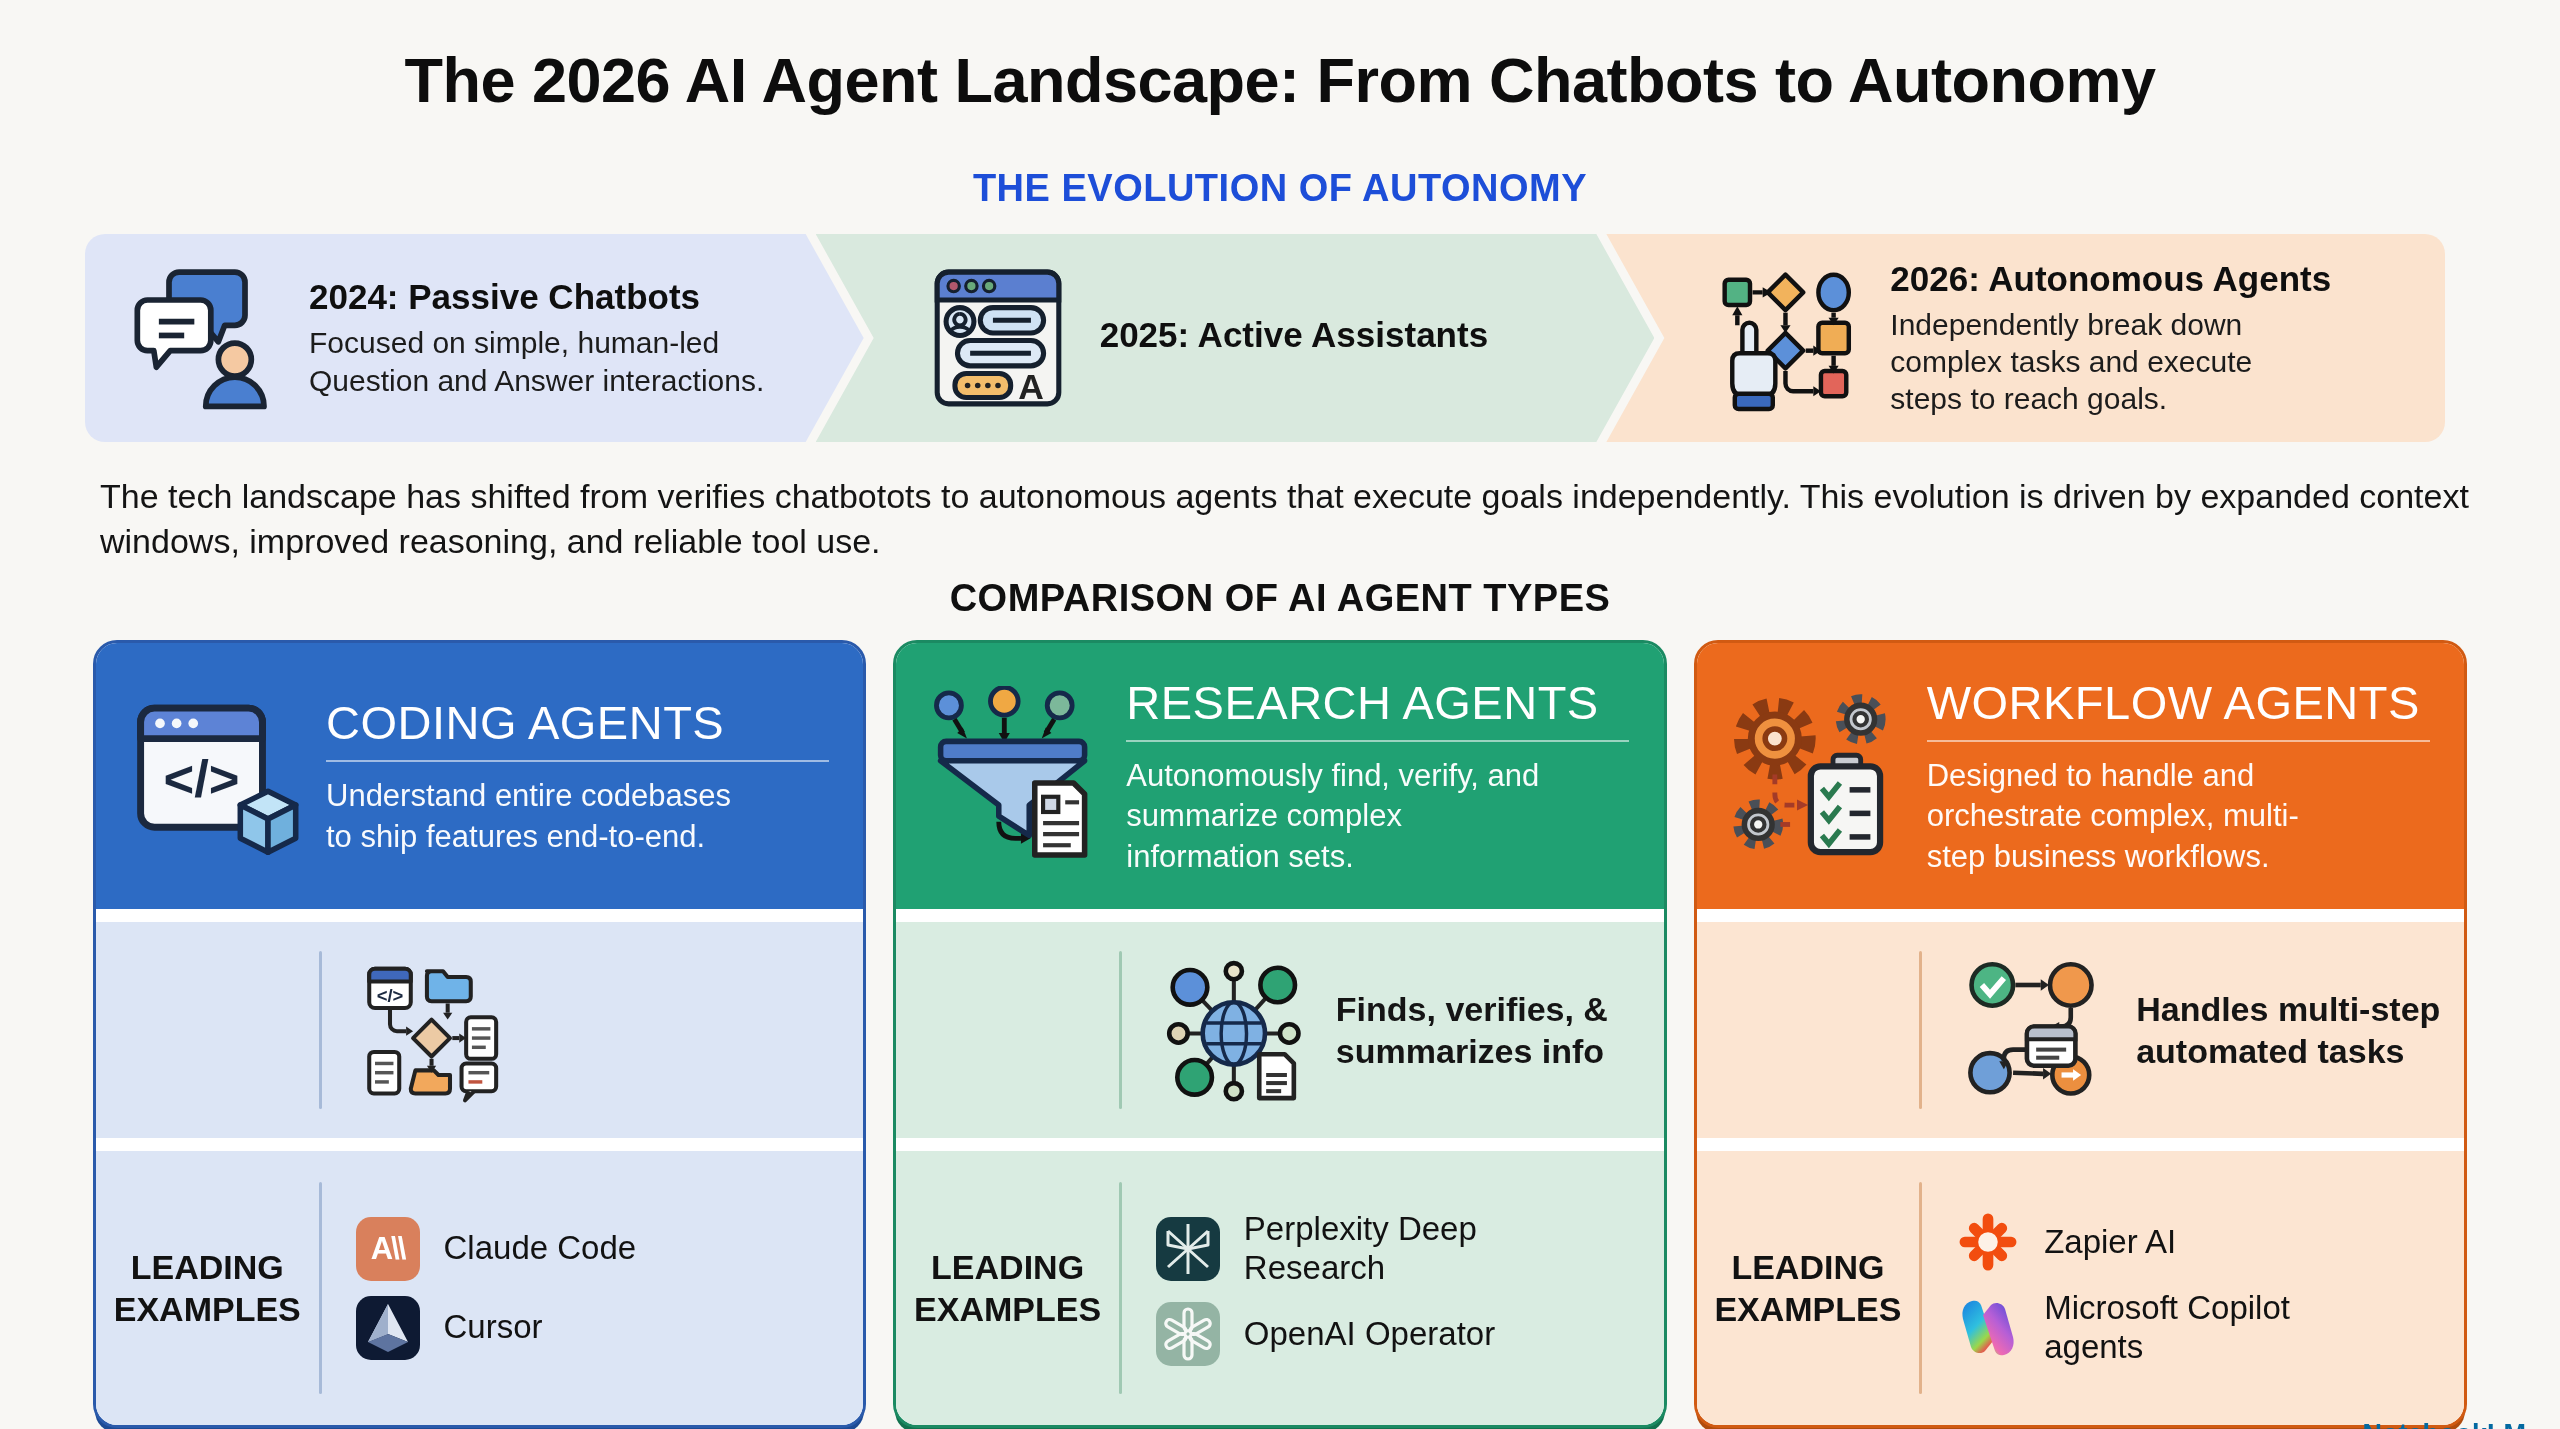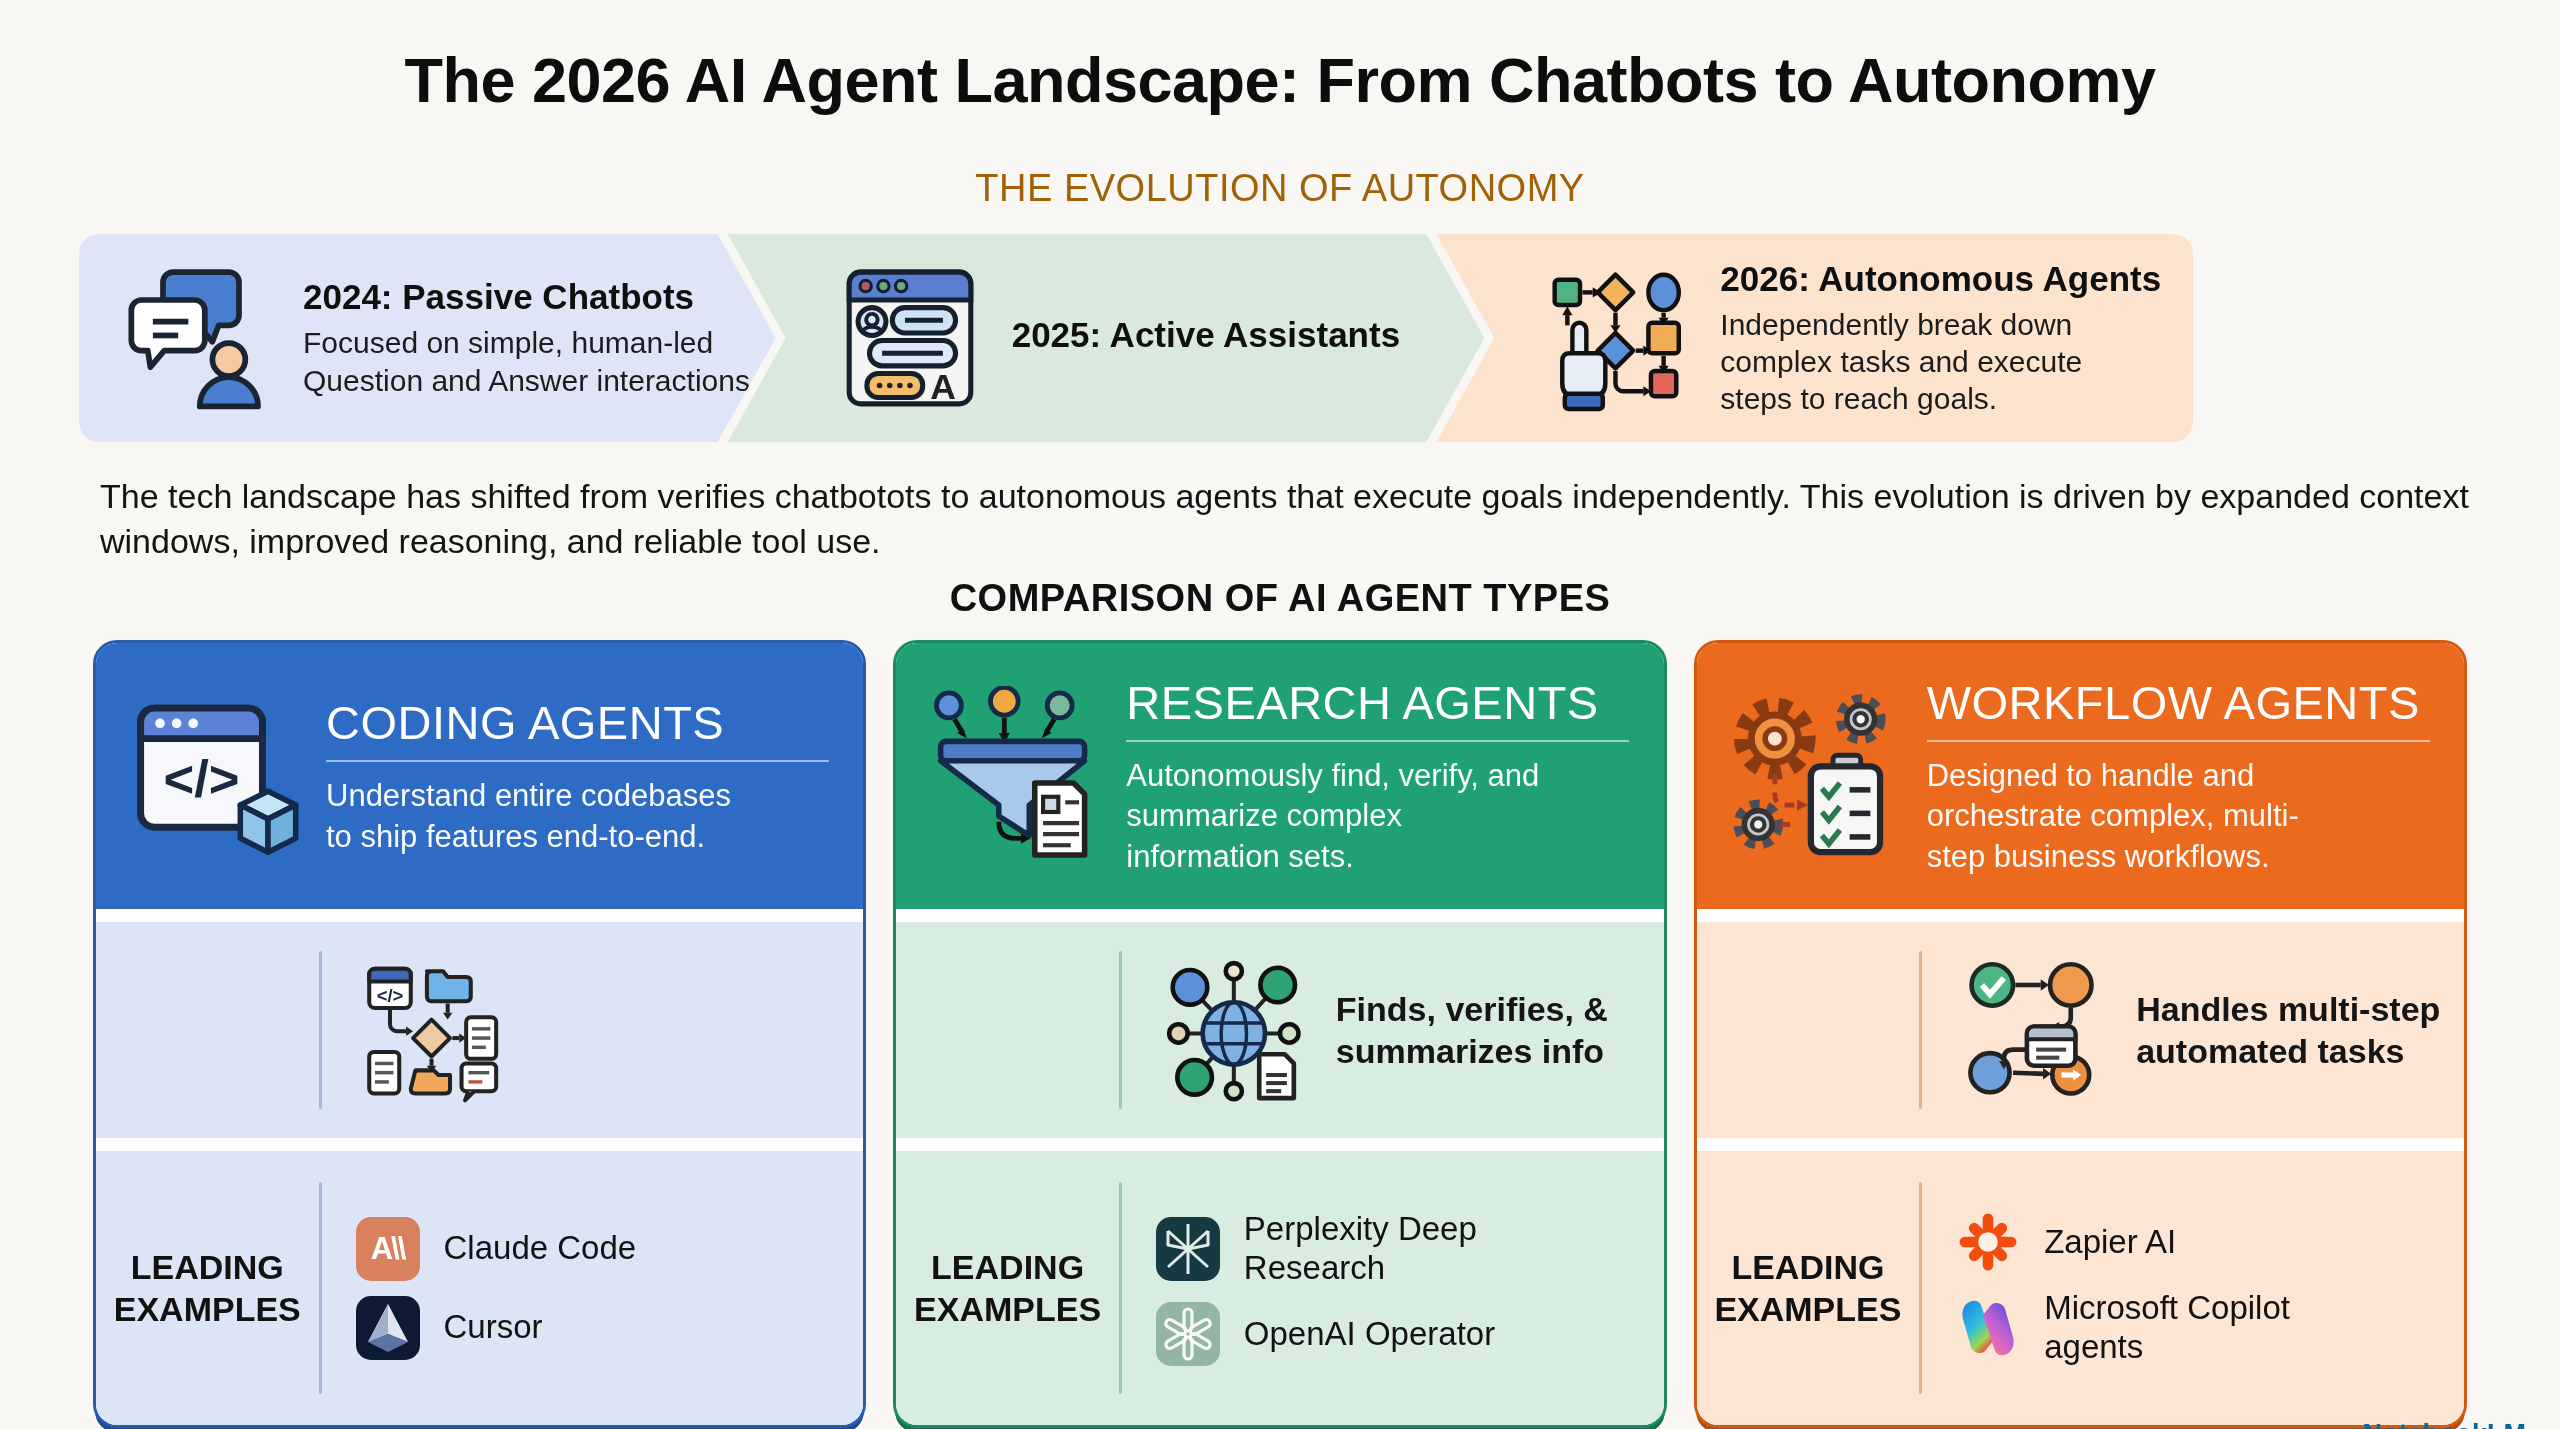--- a/index.html
+++ b/index.html
@@ -4,26 +4,26 @@
 <style>
   html,body{margin:0;padding:0;background:#f8f7f4;}
   .canvas{position:relative;width:2560px;height:1429px;background:#f8f7f4;
           font-family:"Liberation Sans",sans-serif;overflow:hidden;color:#111;margin-top:28px;}
   svg text{font-family:"Liberation Sans",sans-serif;}
 
   
   .main-title{position:absolute;top:16px;left:0;right:0;text-align:center;
               font-size:63px;font-weight:700;letter-spacing:-0.5px;color:#0d0d0d;}
   .evo-heading{position:absolute;top:139px;left:0;right:0;text-align:center;
-               font-size:38px;font-weight:400;letter-spacing:.5px;color:#a16207;}
+               font-size:38px;font-weight:700;letter-spacing:.5px;color:#1d4ed8;}
   .cmp-heading{position:absolute;top:549px;left:0;right:0;text-align:center;
                font-size:38px;font-weight:700;letter-spacing:.5px;color:#101010;}
 
   
-  .timeline{position:absolute;left:79px;top:206px;width:2114px;height:208px;display:flex;}
+  .timeline{position:absolute;left:85px;top:206px;width:2360px;height:208px;display:flex;}
   .stage{flex:1;height:100%;background:var(--band-bg,#eee);display:flex;align-items:center;gap:26px;}
   .stage-1{border-radius:20px 0 0 20px;padding-left:46px;
            clip-path:polygon(0 0,calc(100% - 58px) 0,100% 50%,calc(100% - 58px) 100%,0 100%);}
   .stage-2{margin-left:-48px;padding-left:106px;
            clip-path:polygon(0 0,calc(100% - 58px) 0,100% 50%,calc(100% - 58px) 100%,0 100%,58px 50%);}
   .stage-3{margin-left:-48px;padding-left:106px;border-radius:0 20px 20px 0;
            clip-path:polygon(0 0,100% 0,100% 100%,0 100%,58px 50%);}
   .stage-icon{width:152px;height:152px;flex:none;}
   .stage-title{font-size:35px;font-weight:700;color:#0f0f0f;margin-bottom:7px;}
   .stage-desc{font-size:30px;color:#1c1c1c;line-height:1.24;}

